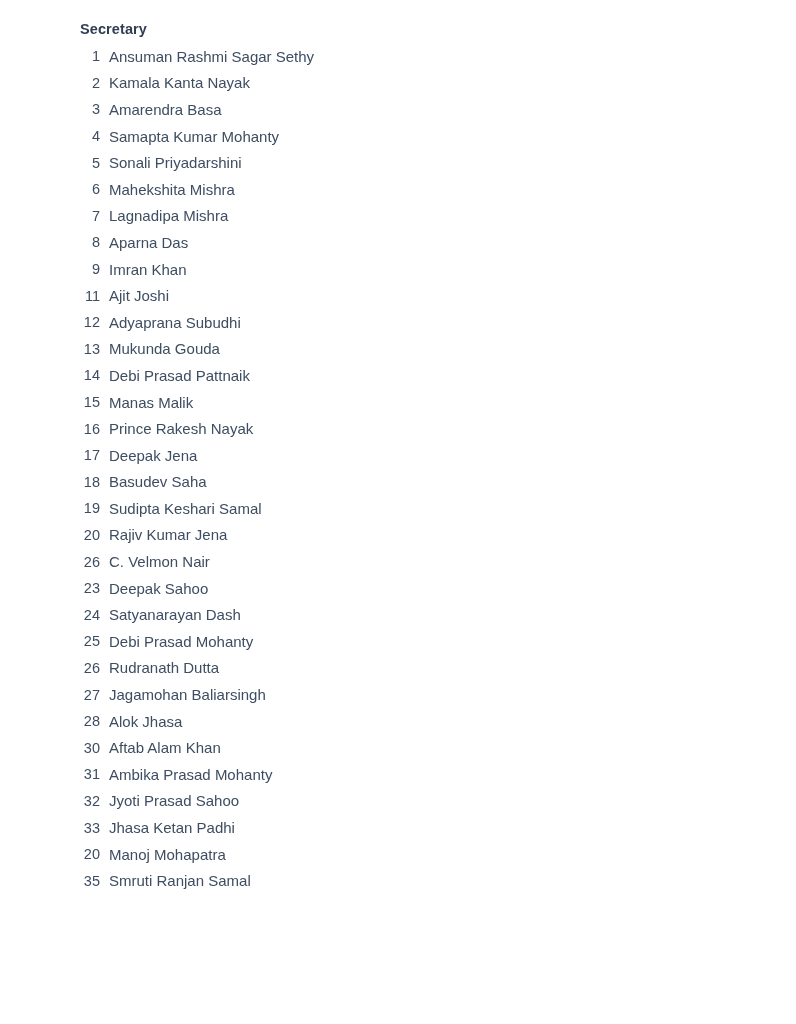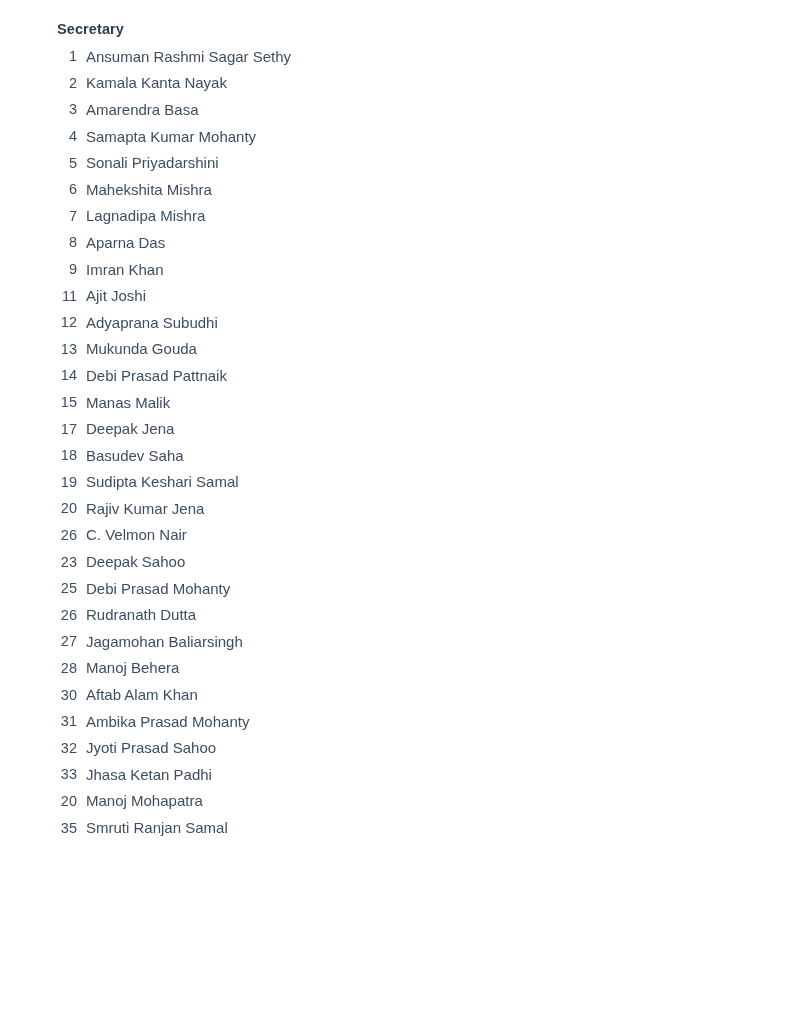--- a/index.html
+++ b/index.html
@@ -11,21 +11,21 @@
 
   .page {
     position: relative;
     width: 796px;
     height: 1024px;
     background: #ffffff;
     overflow: hidden;
   }
 
   .content {
-    padding: 21px 0 0 57px;
+    padding: 21px 0 0 80px;
   }
 
   .heading {
     font-size: 14.5px;
     font-weight: bold;
     color: var(--heading-color, #2f3d52);
     letter-spacing: 0.1px;
     margin-bottom: 6px;
   }
 
@@ -131,20 +131,24 @@
   <div class="row">
     <span class="num">14</span>
     <span class="name">Debi Prasad Pattnaik</span>
   </div>
 
   <div class="row">
     <span class="num">15</span>
     <span class="name">Manas Malik</span>
   </div>
 
+  <div class="row">
+    <span class="num">16</span>
+    <span class="name">Prince Rakesh Nayak</span>
+  </div>
 
   <div class="row">
     <span class="num">17</span>
     <span class="name">Deepak Jena</span>
   </div>
 
   <div class="row">
     <span class="num">18</span>
     <span class="name">Basudev Saha</span>
   </div>
@@ -163,39 +167,43 @@
     <span class="num">26</span>
     <span class="name">C. Velmon Nair</span>
   </div>
 
 
   <div class="row">
     <span class="num">23</span>
     <span class="name">Deepak Sahoo</span>
   </div>
 
+  <div class="row">
+    <span class="num">24</span>
+    <span class="name">Satyanarayan Dash</span>
+  </div>
 
   <div class="row">
     <span class="num">25</span>
     <span class="name">Debi Prasad Mohanty</span>
   </div>
 
   <div class="row">
     <span class="num">26</span>
     <span class="name">Rudranath Dutta</span>
   </div>
 
   <div class="row">
     <span class="num">27</span>
     <span class="name">Jagamohan Baliarsingh</span>
   </div>
 
   <div class="row">
     <span class="num">28</span>
-    <span class="name">Manoj Behera</span>
+    <span class="name">Alok Jhasa</span>
   </div>
 
 
   <div class="row">
     <span class="num">30</span>
     <span class="name">Aftab Alam Khan</span>
   </div>
 
   <div class="row">
     <span class="num">31</span>

